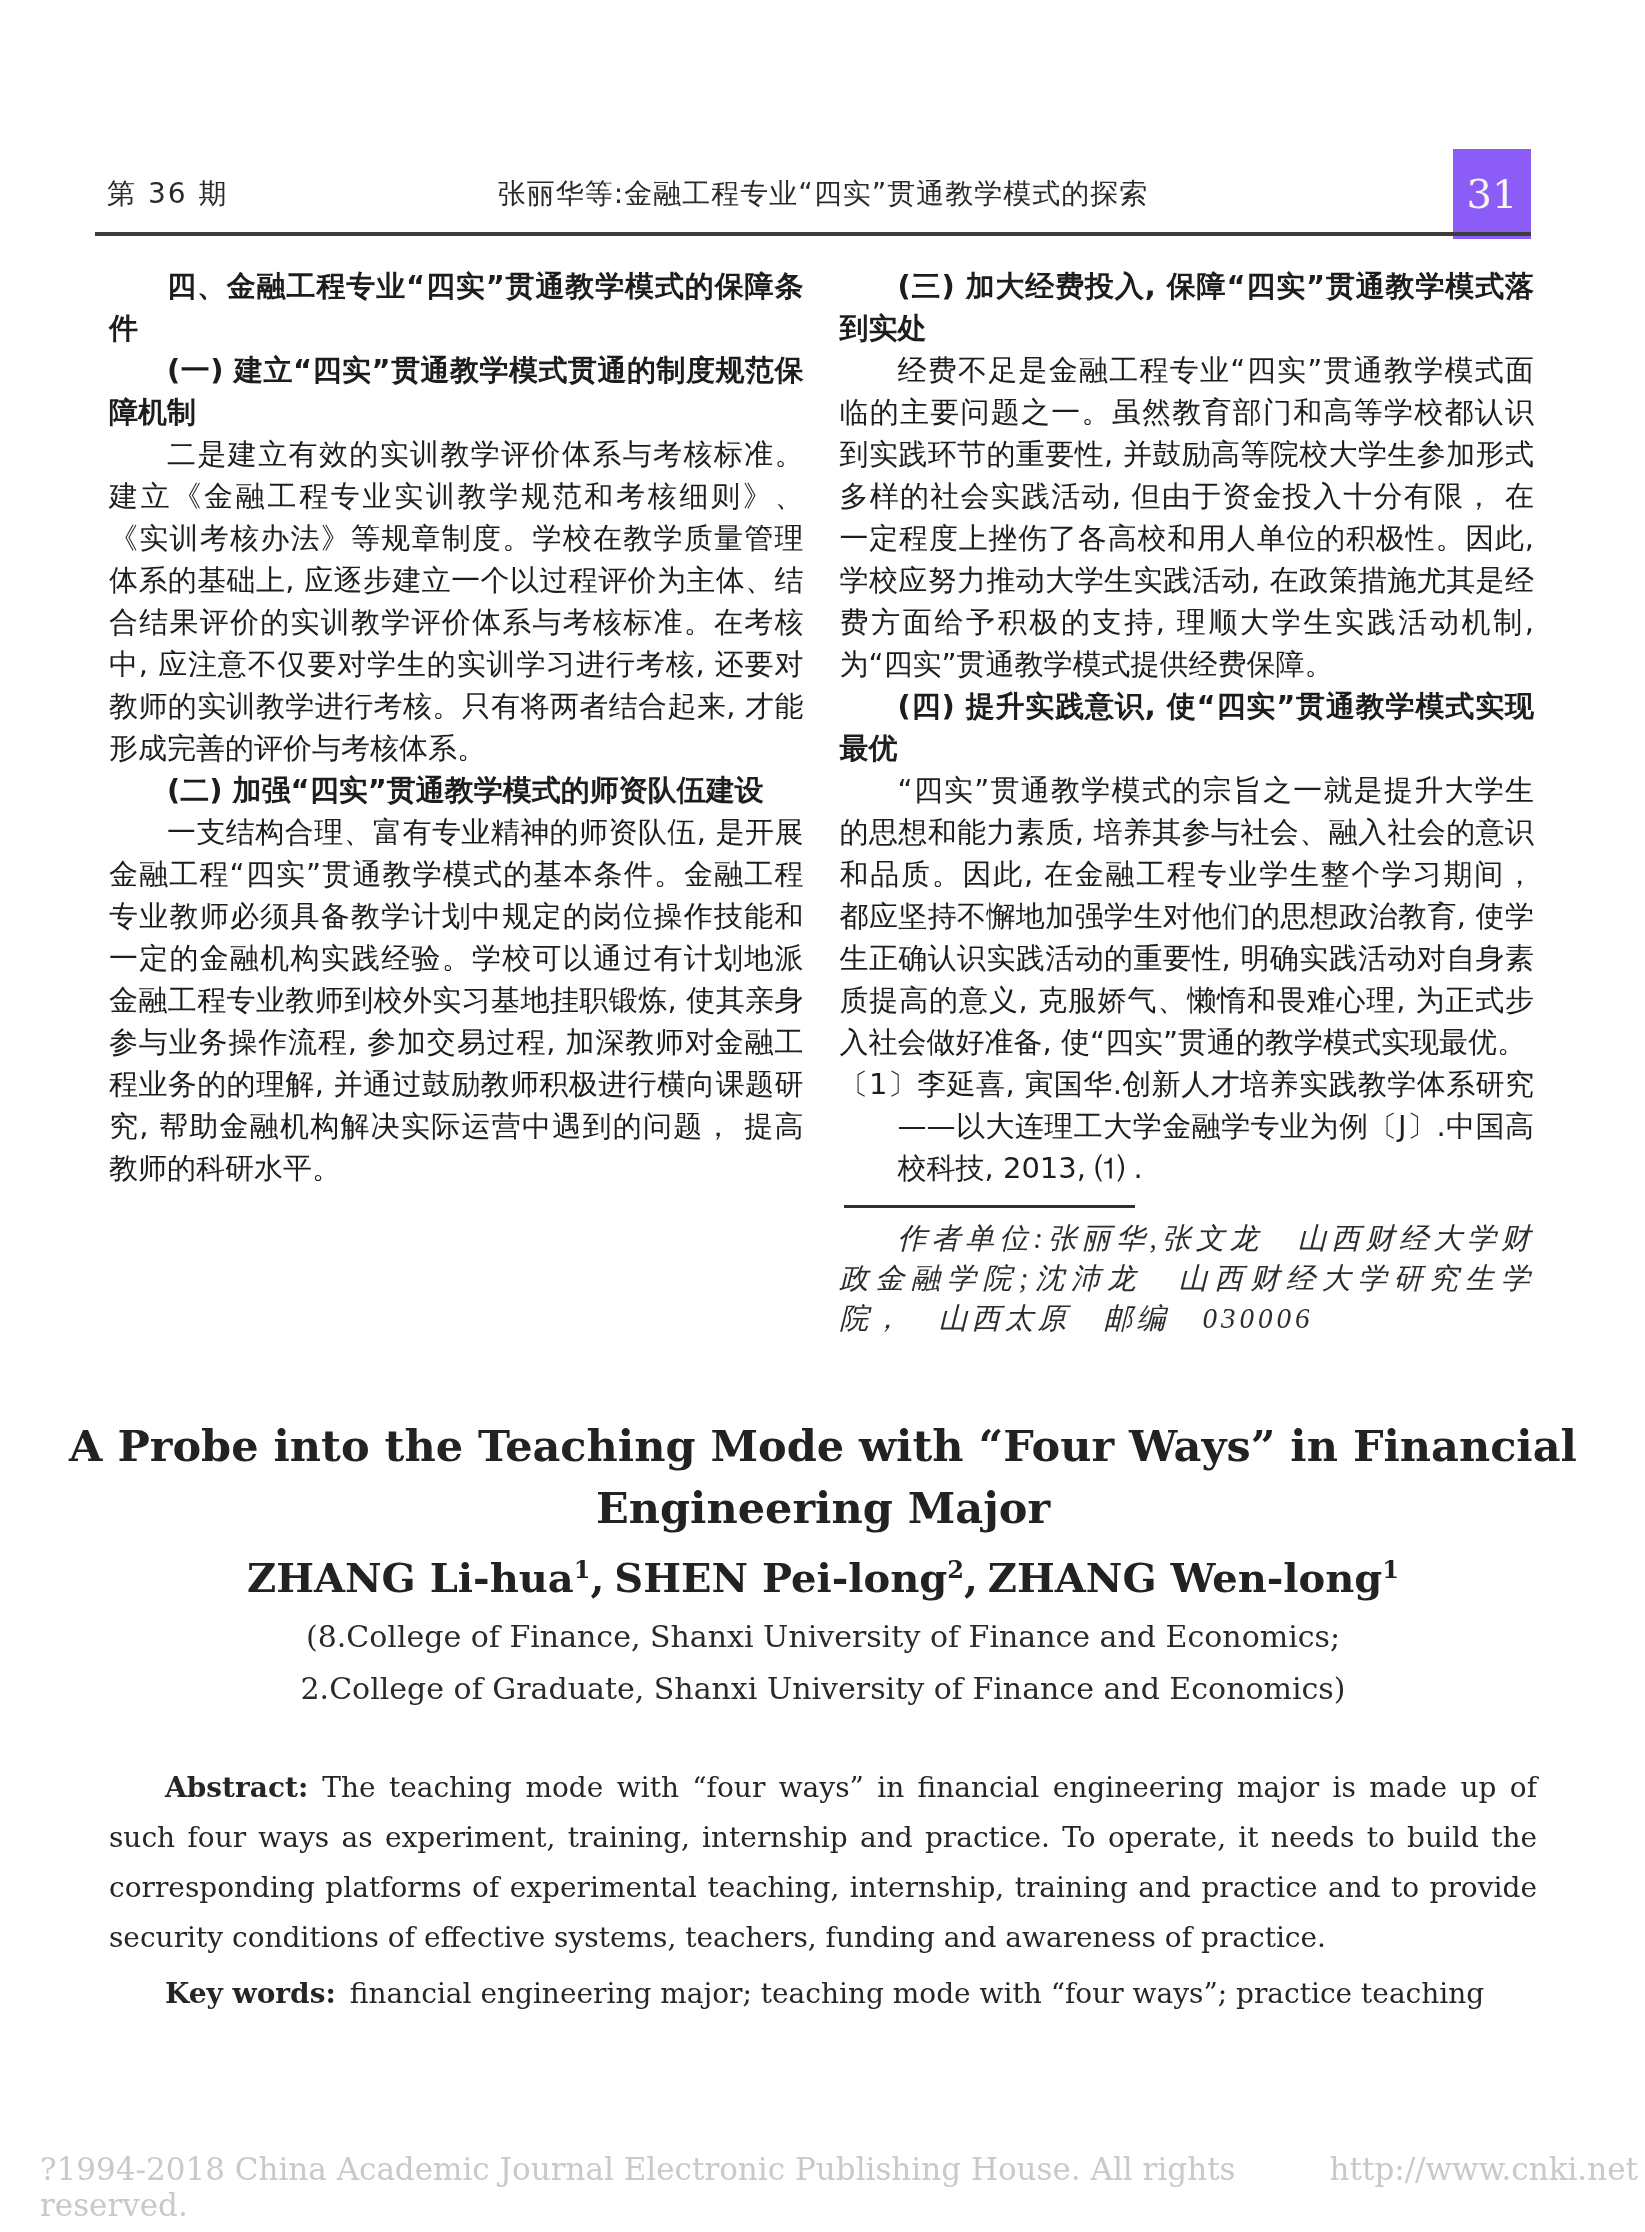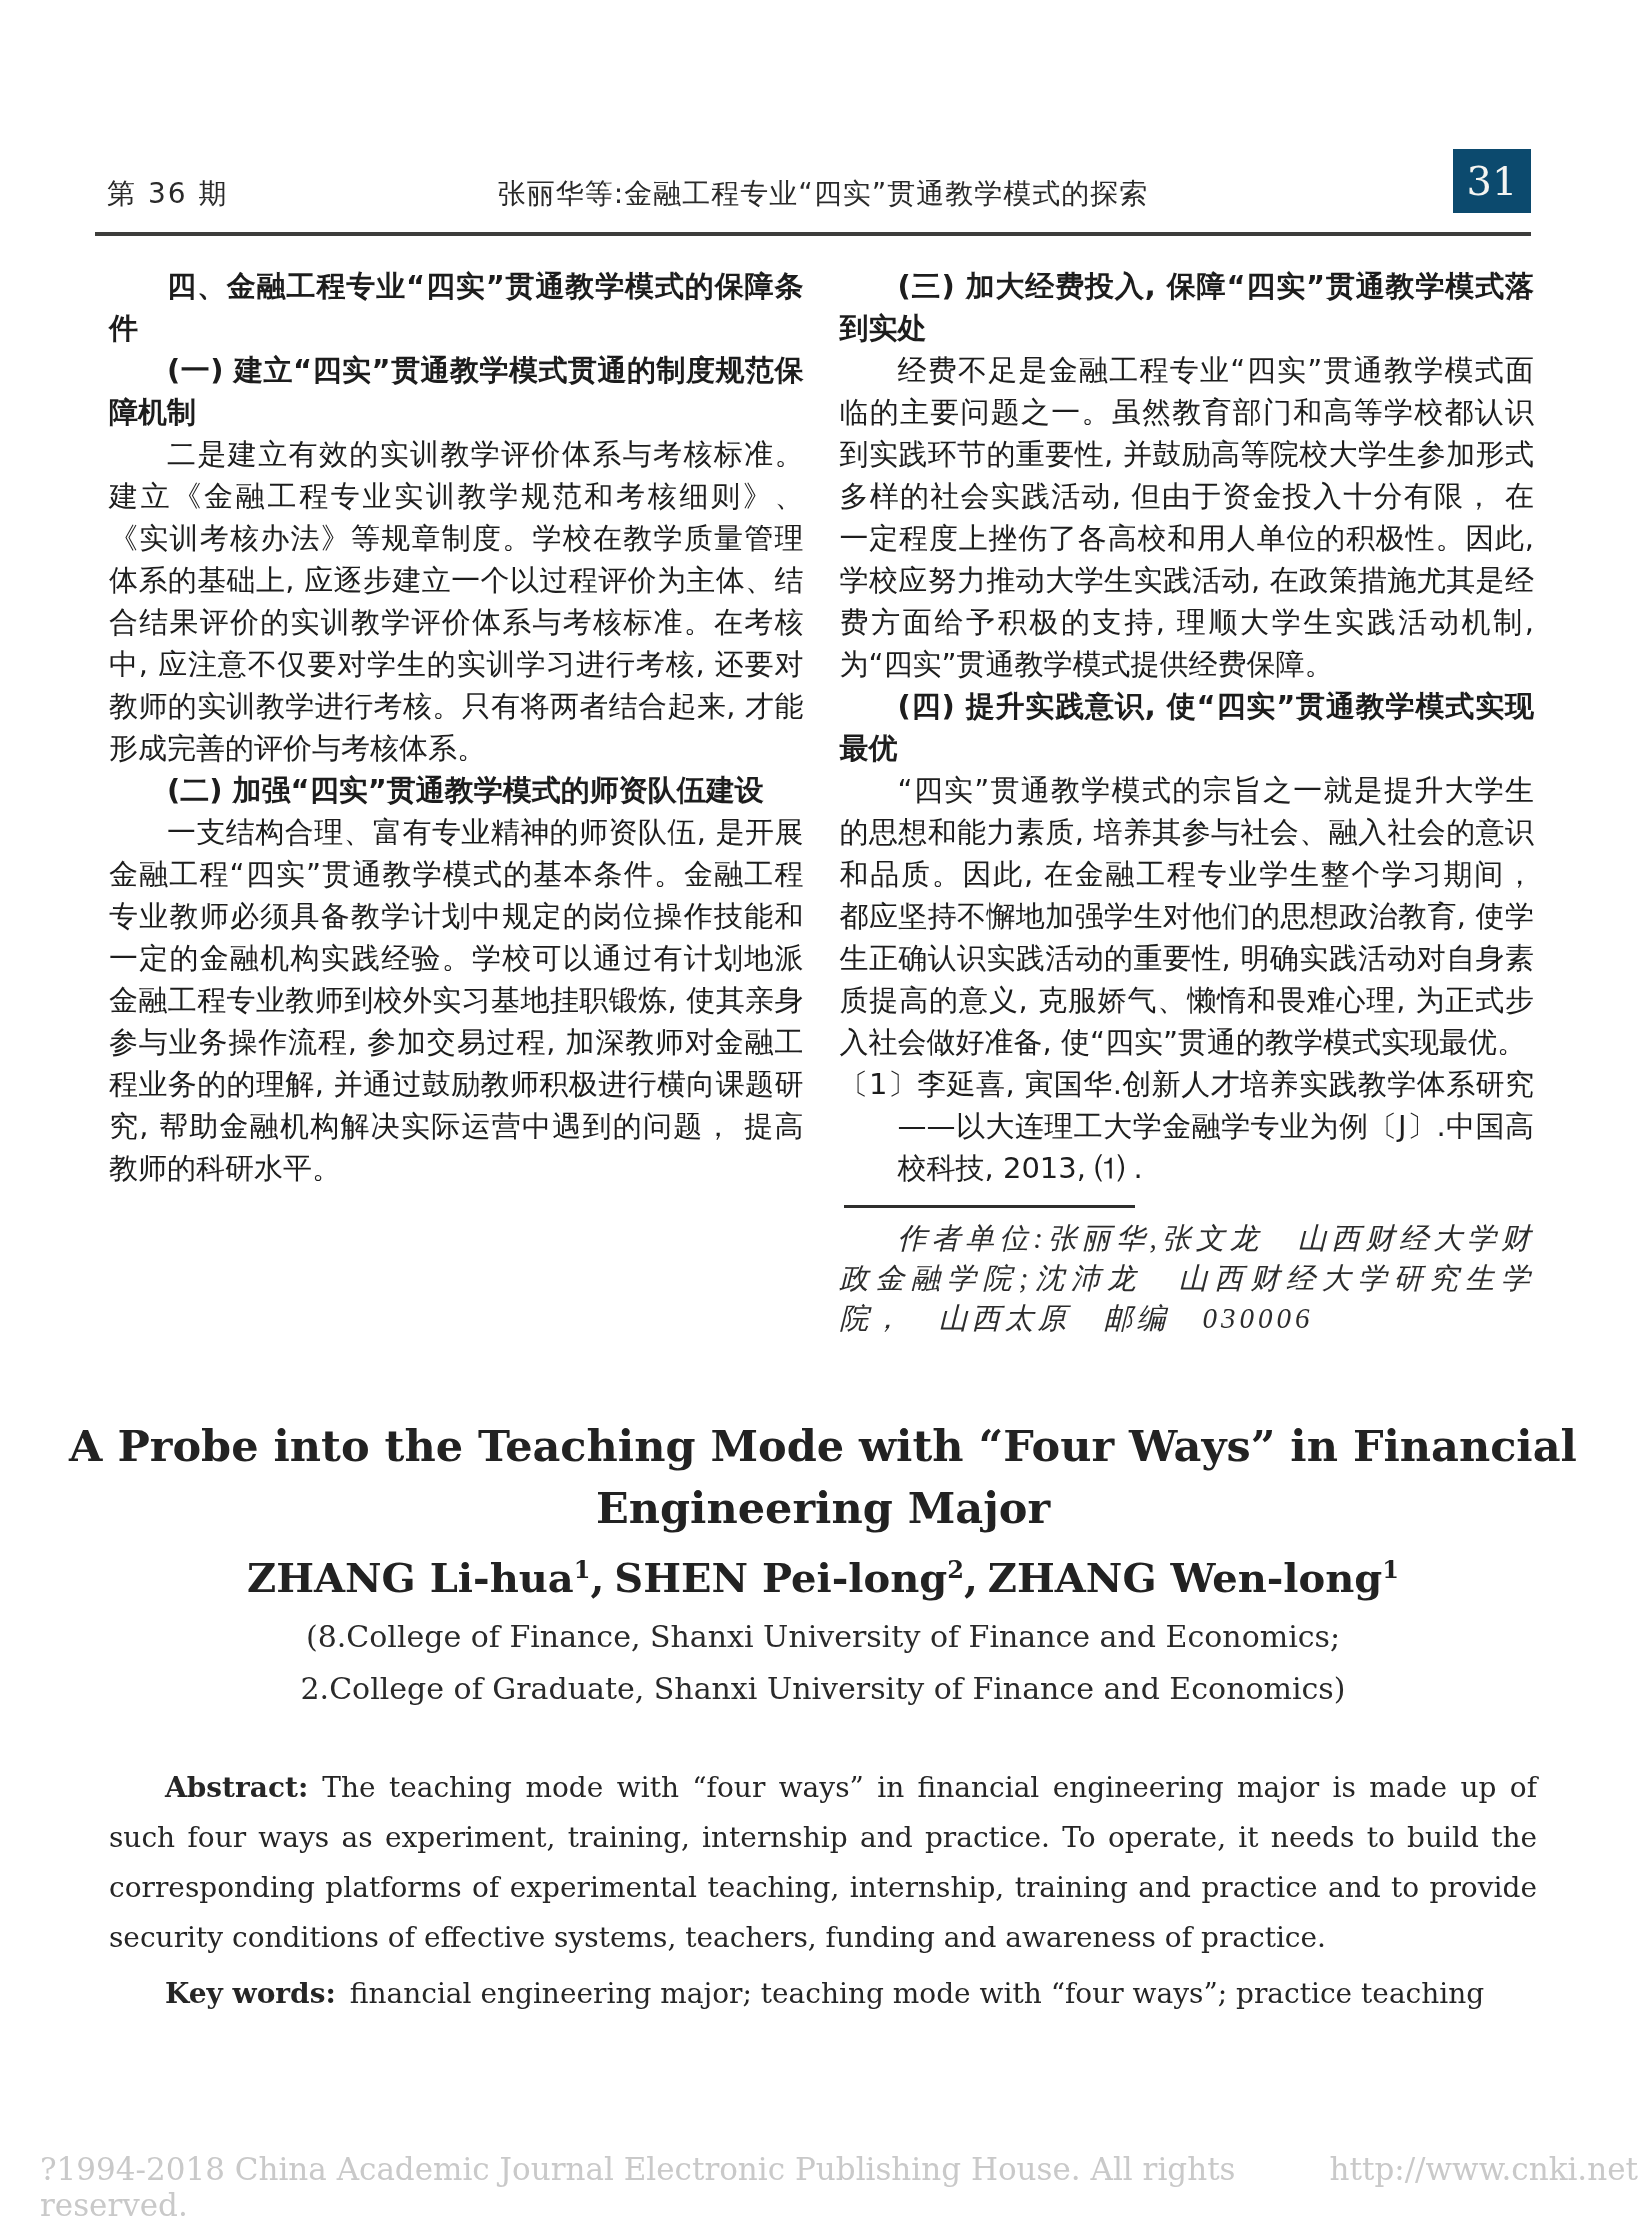--- a/index.html
+++ b/index.html
@@ -2,21 +2,21 @@
 <html><head>
 <meta charset="utf-8">
 <style>
   html,body{margin:0;padding:0;background:#ffffff;}
   body{width:1646px;height:2233px;position:relative;font-family:"DejaVu Sans",sans-serif;color:#1e1e1e;}
   .page{position:absolute;inset:0;background:#ffffff;overflow:hidden;}
 
   
   .issue{position:absolute;top:175px;left:107px;font-size:28px;letter-spacing:2px;color:#2a2a2a;}
   .running-title{position:absolute;top:175px;left:0;width:1646px;text-align:center;font-size:28px;letter-spacing:1px;color:#2a2a2a;}
-  .page-box{position:absolute;top:149px;left:1453px;width:78px;height:64px;background:#0c4a6e;color:#f5f5f2;
+  .page-box{position:absolute;top:149px;left:1453px;width:78px;height:90px;background:#8b5cf6;color:#f5f5f2;
             font-family:"DejaVu Serif","Liberation Serif",serif;font-size:40px;display:flex;align-items:center;justify-content:center;}
   .header-rule{position:absolute;top:232px;left:95px;width:1436px;height:4px;background:#3d3d3b;}
 
   
   .columns{position:absolute;top:265px;left:109px;width:1425px;display:flex;gap:36px;}
   .col{width:697px;font-size:29px;line-height:42px;text-align:justify;color:#1d1d1d;}
   .col p{margin:0;}
   .h{font-weight:bold;text-indent:2em;}
   .para{text-indent:2em;}
   .ref-h{font-weight:bold;}

